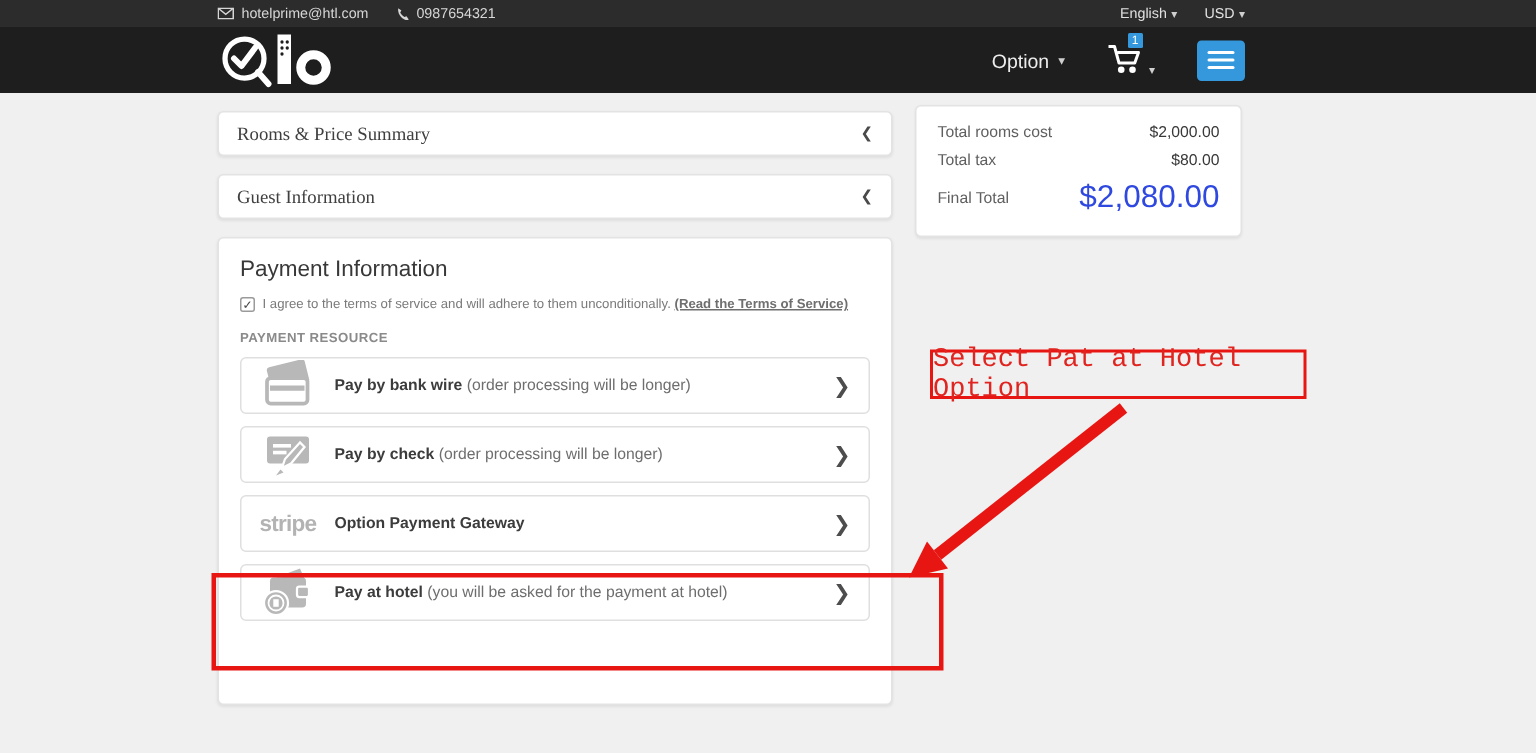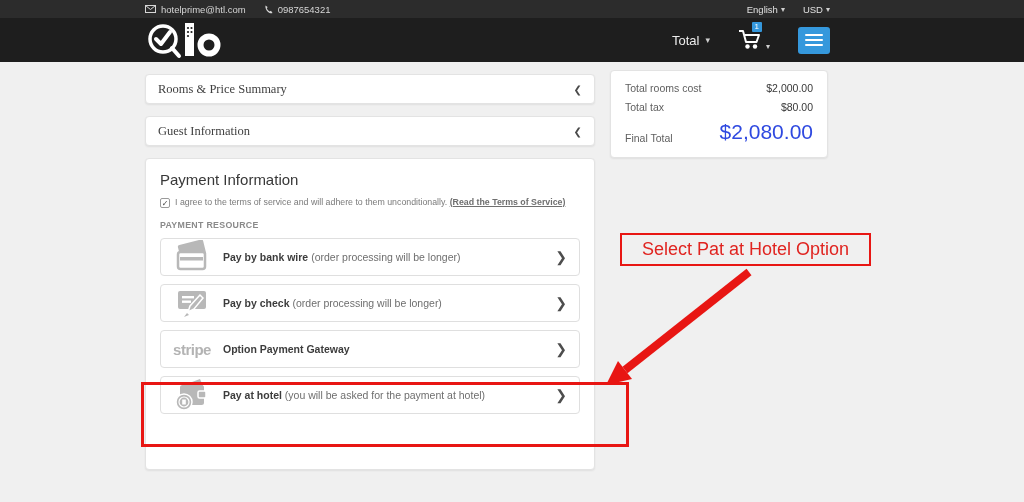--- a/index.html
+++ b/index.html
@@ -43,29 +43,29 @@
   .terms-link { color:#6f6f6f; font-weight:bold; text-decoration:underline; cursor:pointer; }
   .resource-label { margin-top:12px; font-size:8.8px; font-weight:bold; color:#8a8a8a; letter-spacing:.3px; }
   .method-row { display:flex; align-items:center; height:38px; border:1px solid #dfdfdf; border-radius:4px; background:#fff; margin-top:8px; padding-right:12px; cursor:pointer; }
   .method-icon { width:62px; display:flex; justify-content:center; align-items:center; }
   .method-label { font-size:10.5px; color:#6e6e6e; }
   .method-label b { color:#3c3c3c; }
   .method-chev { margin-left:auto; font-size:14px; font-weight:bold; color:#4d4d4d; }
   .stripe-word { font-size:15px; font-weight:bold; color:#b3b3b3; letter-spacing:-0.5px; }
 
   .right-col { position:absolute; left:610px; top:8px; width:218px; background:#fff; border:1px solid #e3e3e3; border-radius:4px; box-shadow:0 1px 2px rgba(0,0,0,.07); padding:11px 14px; }
-  .tot-row { display:flex; justify-content:space-between; align-items:flex-end; margin-bottom:7px; }
+  .tot-row { display:flex; justify-content:space-between; align-items:center; margin-bottom:7px; }
   .tot-label { font-size:10.5px; color:#5f5f5f; }
   .tot-value { font-size:10.5px; color:#383838; }
   .tot-final { margin-top:4px; margin-bottom:2px; }
   .tot-final .tot-value { font-size:21px; color:#2f49e0; }
 
   
   .anno-rect { position:absolute; left:141px; top:382px; width:488px; height:65px; border:3px solid #e81613; pointer-events:none; }
-  .anno-label { position:absolute; left:620px; top:233px; width:251px; height:33px; border:2px solid #e81613; display:flex; align-items:center; justify-content:center; font-family:Liberation Sans, sans-serif; font-size:18px; color:#e02420; background:transparent; pointer-events:none; }
+  .anno-label { position:absolute; left:620px; top:233px; width:251px; height:33px; border:2px solid #e81613; display:flex; align-items:center; justify-content:center; font-family:Liberation Mono, monospace; font-size:18px; color:#e02420; background:transparent; pointer-events:none; }
   .anno-arrow { position:absolute; left:0; top:0; pointer-events:none; }
 </style>
 </head>
 <body>
 
 <div class="page">
 
   <div class="topbar">
     <div class="topbar-inner">
       <span class="contact">
@@ -104,21 +104,21 @@
           <circle cx="43" cy="9" r="1.1" fill="#1e1e1e"></circle>
             <circle cx="46.5" cy="9" r="1.1" fill="#1e1e1e"></circle>
           <circle cx="43" cy="13" r="1.1" fill="#1e1e1e"></circle>
             <circle cx="46.5" cy="13" r="1.1" fill="#1e1e1e"></circle>
           <circle cx="43" cy="17" r="1.1" fill="#1e1e1e"></circle>
           <circle cx="64" cy="26" r="8.5" fill="none" stroke="#fff" stroke-width="6"></circle>
         </svg>
       </span>
       <span class="nv-spacer"></span>
       <span class="user-dd">
-        <span>Total</span>
+        <span>Option</span>
         <span class="caret">▾</span>
       </span>
       <span class="cart-wrap">
         <svg width="24" height="22" viewBox="0 0 24 22">
           <path d="M1 2 H5 L8 13 H18.5 L21 6 H7" fill="none" stroke="#fff" stroke-width="2" stroke-linejoin="round"></path>
           <circle cx="9.5" cy="17.5" r="2.2" fill="#fff"></circle>
           <circle cx="17" cy="17.5" r="2.2" fill="#fff"></circle>
         </svg>
         <span class="cart-badge">1</span>
         <span class="caret">▾</span>

